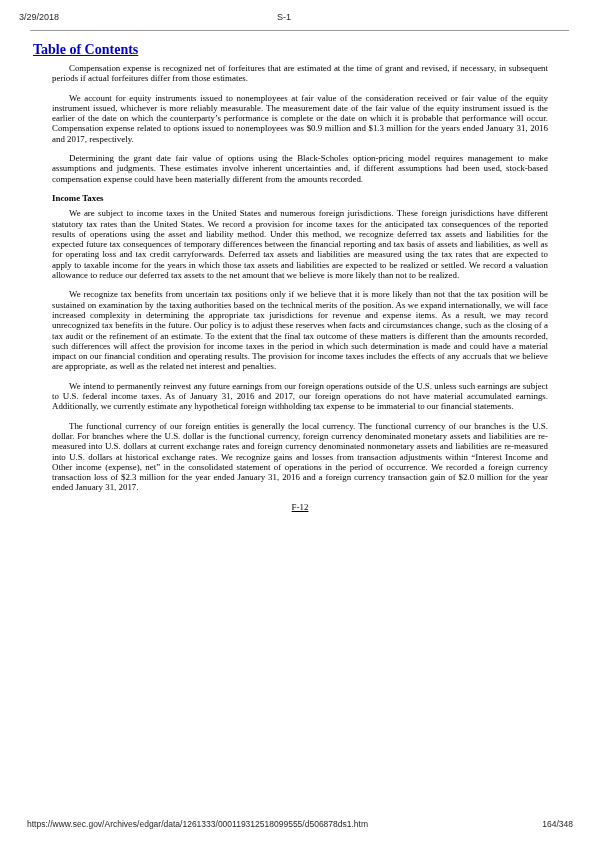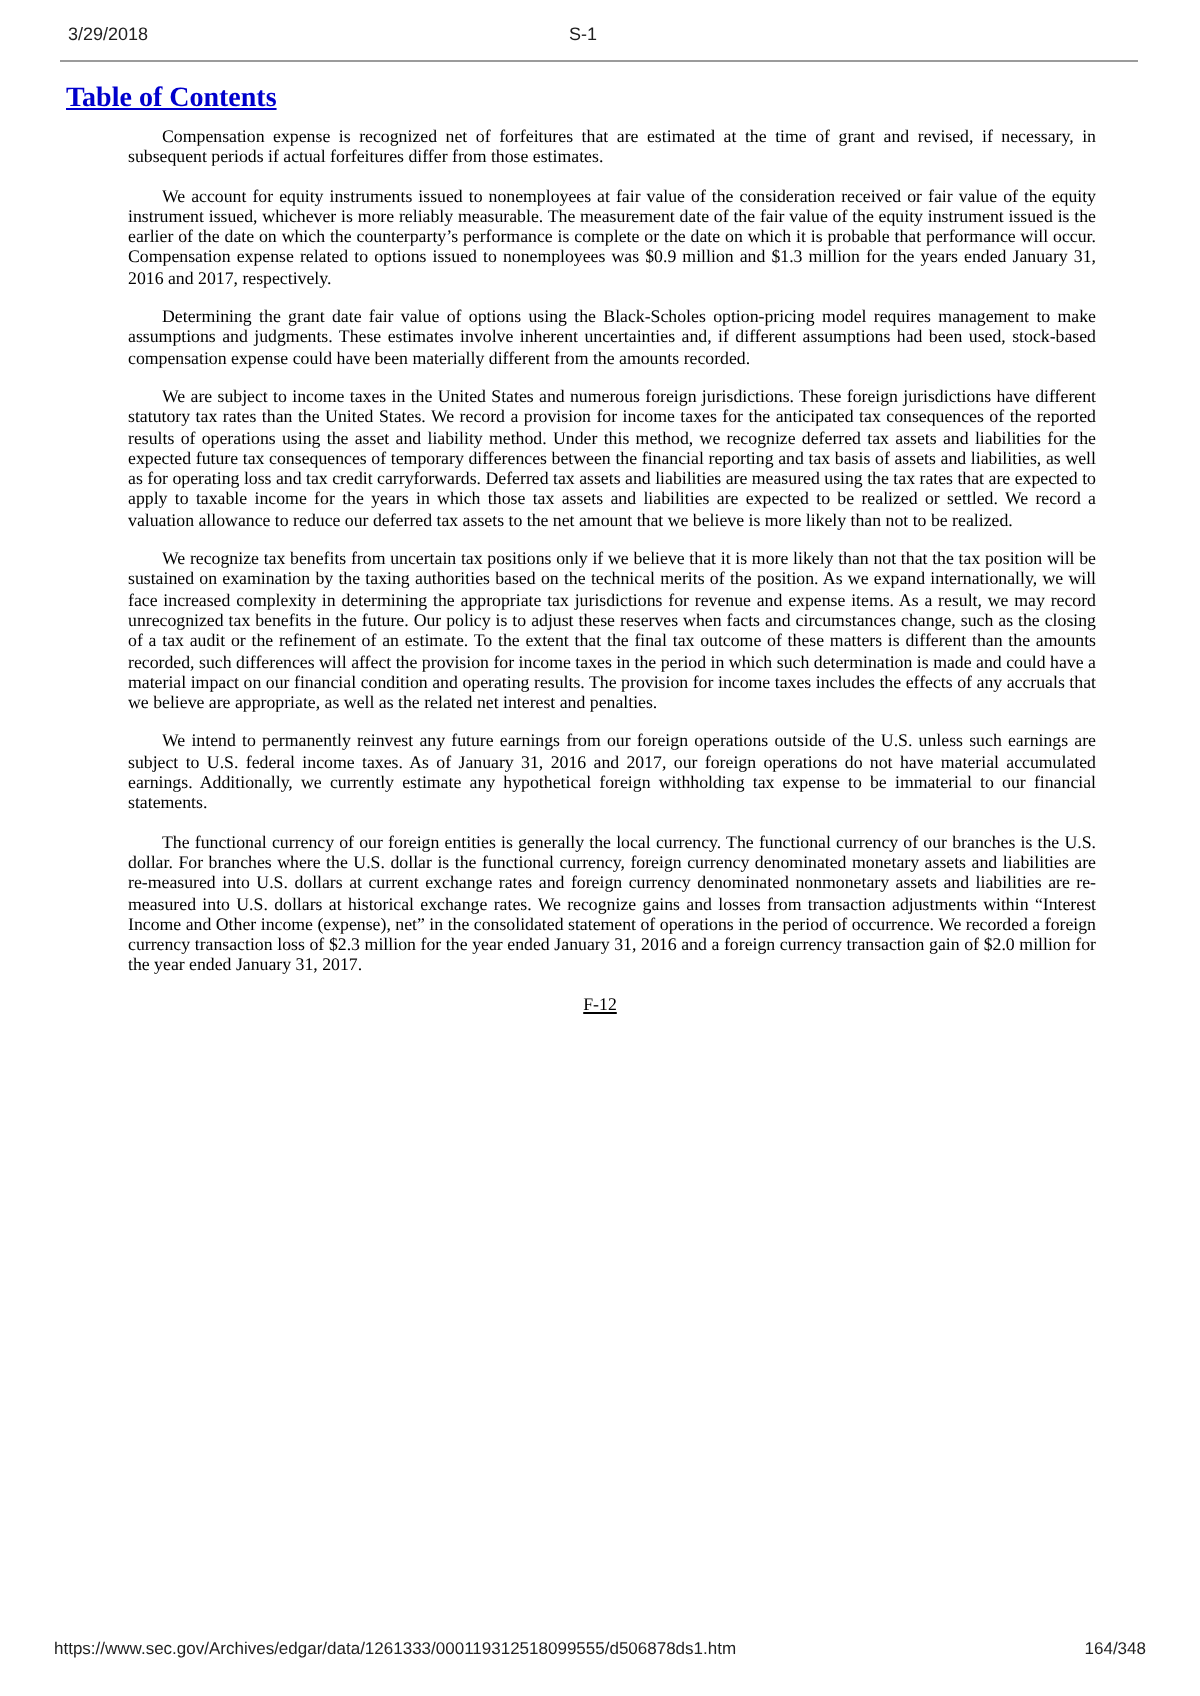--- a/index.html
+++ b/index.html
@@ -10,21 +10,21 @@
     background: #ffffff;
     position: relative;
     font-family: "Liberation Serif", serif;
     color: #000;
     overflow: hidden;
   }
 
   
   .print-header {
     position: absolute;
-    top: 12px; left: 34px; right: 27px;
+    top: 12px; left: 19px; right: 27px;
     height: 12px;
     font-family: "Liberation Sans", sans-serif;
     font-size: 9px;
     color: #1f1f1f;
   }
   .ph-date { position: absolute; left: 0; top: 0; }
   .ph-title { position: absolute; left: 0; right: 24px; top: 0; text-align: center; }
 
   .header-rule {
     position: absolute;
@@ -46,21 +46,21 @@
   }
 
   .doc {
     position: absolute;
     top: 63px; left: 52px;
     width: 496px;
     font-size: 8.9px;
     line-height: 10.3px;
     text-align: justify;
   }
-  .doc p { margin: 0 0 9px 12px; text-indent: 17px; }
+  .doc p { margin: 0 0 9px 0; text-indent: 17px; }
   .doc .section-heading {
     margin: 2px 0 5px 0;
     font-size: 8.9px;
     line-height: 10.3px;
     font-weight: bold;
     text-align: left;
     text-indent: 0;
   }
   .doc .page-number {
     text-indent: 0;
@@ -91,20 +91,21 @@
 </div>
 
 <div class="header-rule"></div>
 
 <a class="toc-link">Table of Contents</a>
 
 <div class="doc">
   <p>Compensation expense is recognized net of forfeitures that are estimated at the time of grant and revised, if necessary, in subsequent periods if actual forfeitures differ from those estimates.</p>
   <p>We account for equity instruments issued to nonemployees at fair value of the consideration received or fair value of the equity instrument issued, whichever is more reliably measurable. The measurement date of the fair value of the equity instrument issued is the earlier of the date on which the counterparty’s performance is complete or the date on which it is probable that performance will occur. Compensation expense related to options issued to nonemployees was $0.9 million and $1.3 million for the years ended January 31, 2016 and 2017, respectively.</p>
   <p>Determining the grant date fair value of options using the Black-Scholes option-pricing model requires management to make assumptions and judgments. These estimates involve inherent uncertainties and, if different assumptions had been used, stock-based compensation expense could have been materially different from the amounts recorded.</p>
+  <div class="section-heading">Income Taxes</div>
   <p>We are subject to income taxes in the United States and numerous foreign jurisdictions. These foreign jurisdictions have different statutory tax rates than the United States. We record a provision for income taxes for the anticipated tax consequences of the reported results of operations using the asset and liability method. Under this method, we recognize deferred tax assets and liabilities for the expected future tax consequences of temporary differences between the financial reporting and tax basis of assets and liabilities, as well as for operating loss and tax credit carryforwards. Deferred tax assets and liabilities are measured using the tax rates that are expected to apply to taxable income for the years in which those tax assets and liabilities are expected to be realized or settled. We record a valuation allowance to reduce our deferred tax assets to the net amount that we believe is more likely than not to be realized.</p>
   <p>We recognize tax benefits from uncertain tax positions only if we believe that it is more likely than not that the tax position will be sustained on examination by the taxing authorities based on the technical merits of the position. As we expand internationally, we will face increased complexity in determining the appropriate tax jurisdictions for revenue and expense items. As a result, we may record unrecognized tax benefits in the future. Our policy is to adjust these reserves when facts and circumstances change, such as the closing of a tax audit or the refinement of an estimate. To the extent that the final tax outcome of these matters is different than the amounts recorded, such differences will affect the provision for income taxes in the period in which such determination is made and could have a material impact on our financial condition and operating results. The provision for income taxes includes the effects of any accruals that we believe are appropriate, as well as the related net interest and penalties.</p>
   <p>We intend to permanently reinvest any future earnings from our foreign operations outside of the U.S. unless such earnings are subject to U.S. federal income taxes. As of January 31, 2016 and 2017, our foreign operations do not have material accumulated earnings. Additionally, we currently estimate any hypothetical foreign withholding tax expense to be immaterial to our financial statements.</p>
   <p>The functional currency of our foreign entities is generally the local currency. The functional currency of our branches is the U.S. dollar. For branches where the U.S. dollar is the functional currency, foreign currency denominated monetary assets and liabilities are re-measured into U.S. dollars at current exchange rates and foreign currency denominated nonmonetary assets and liabilities are re-measured into U.S. dollars at historical exchange rates. We recognize gains and losses from transaction adjustments within “Interest Income and Other income (expense), net” in the consolidated statement of operations in the period of occurrence. We recorded a foreign currency transaction loss of $2.3 million for the year ended January 31, 2016 and a foreign currency transaction gain of $2.0 million for the year ended January 31, 2017.</p>
   <p class="page-number">F-12</p>
 </div>
 
 <div class="print-footer">
   <span class="pf-url">https://www.sec.gov/Archives/edgar/data/1261333/000119312518099555/d506878ds1.htm</span>
   <span class="pf-page">164/348</span>

